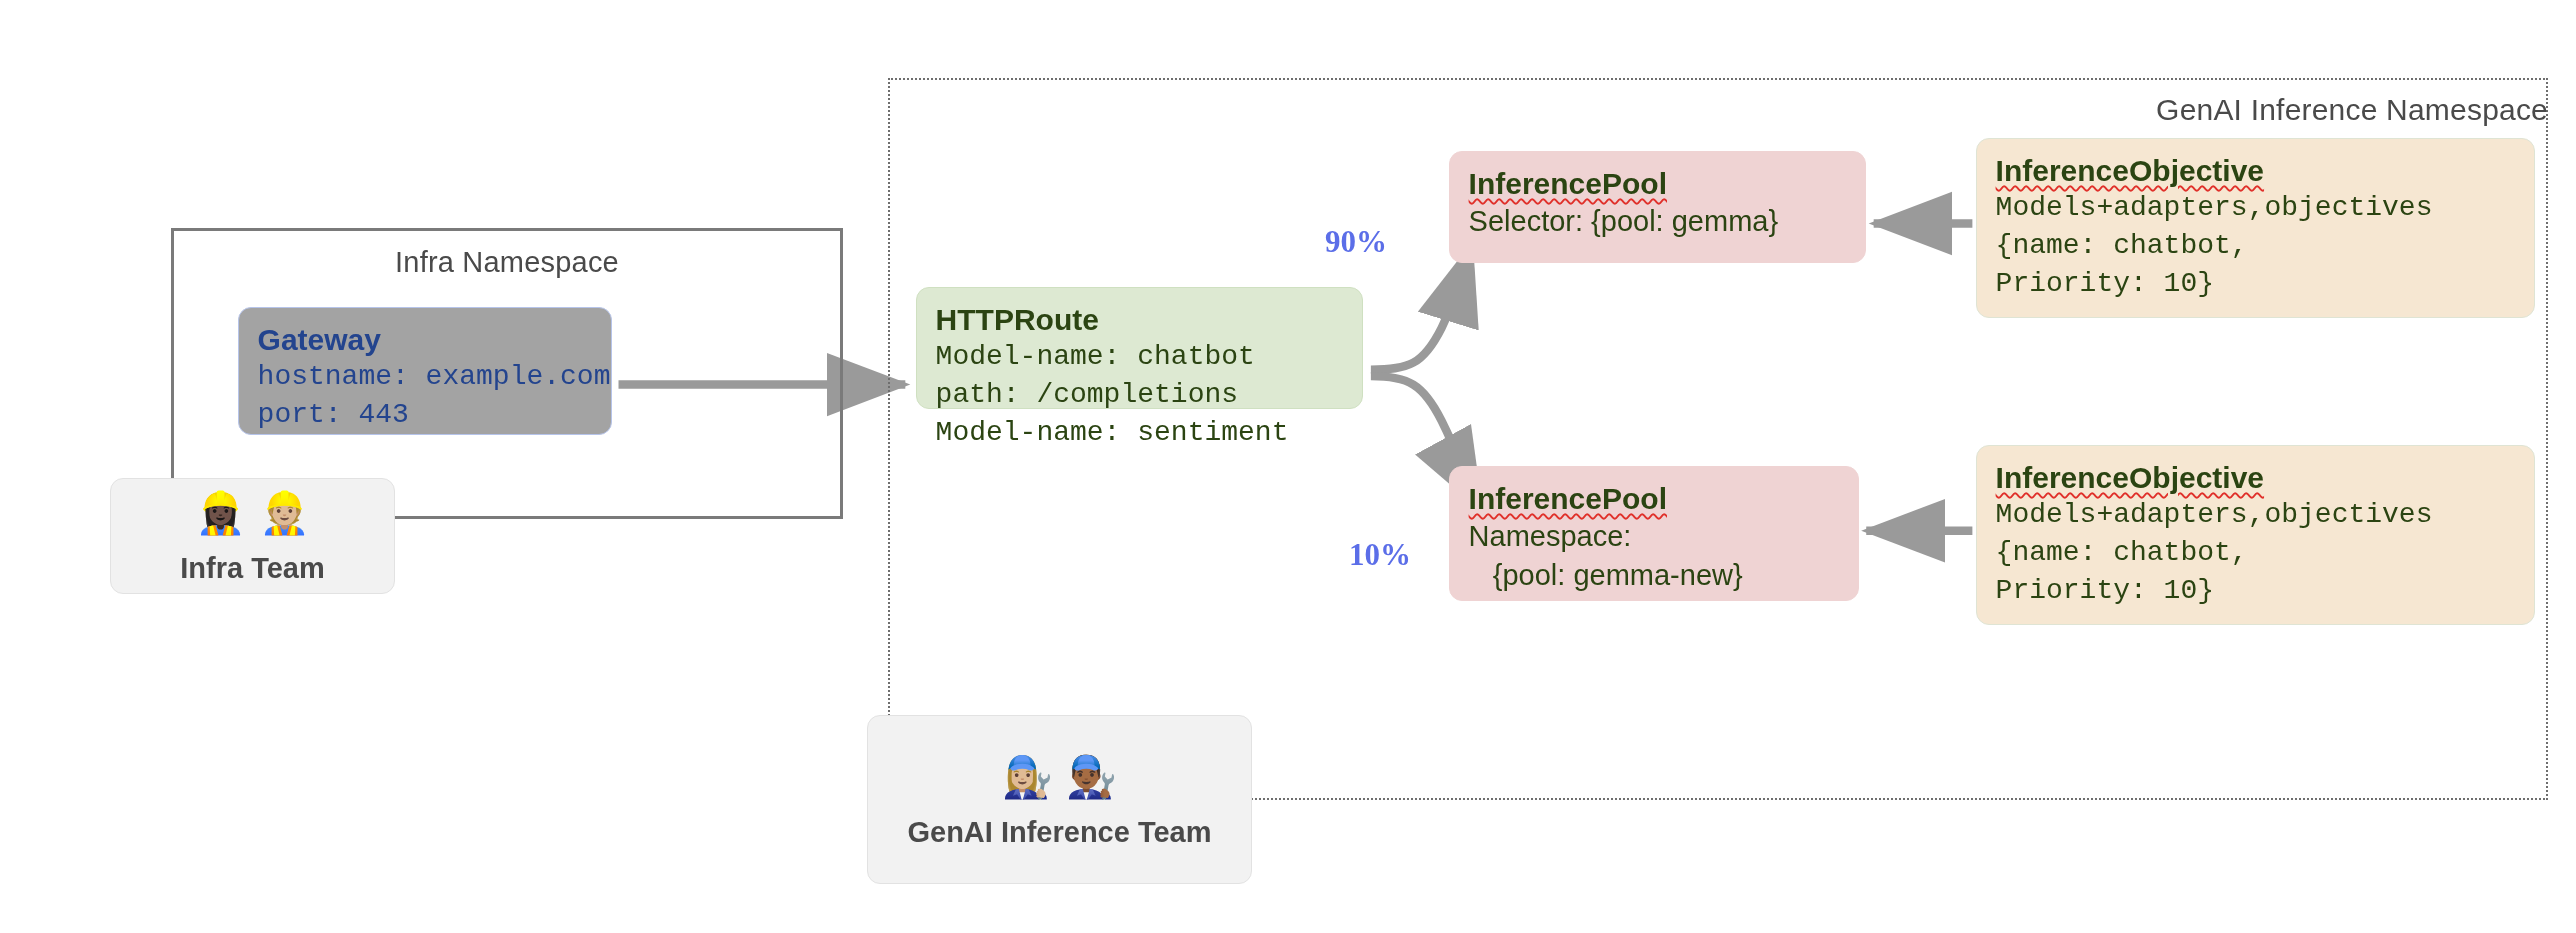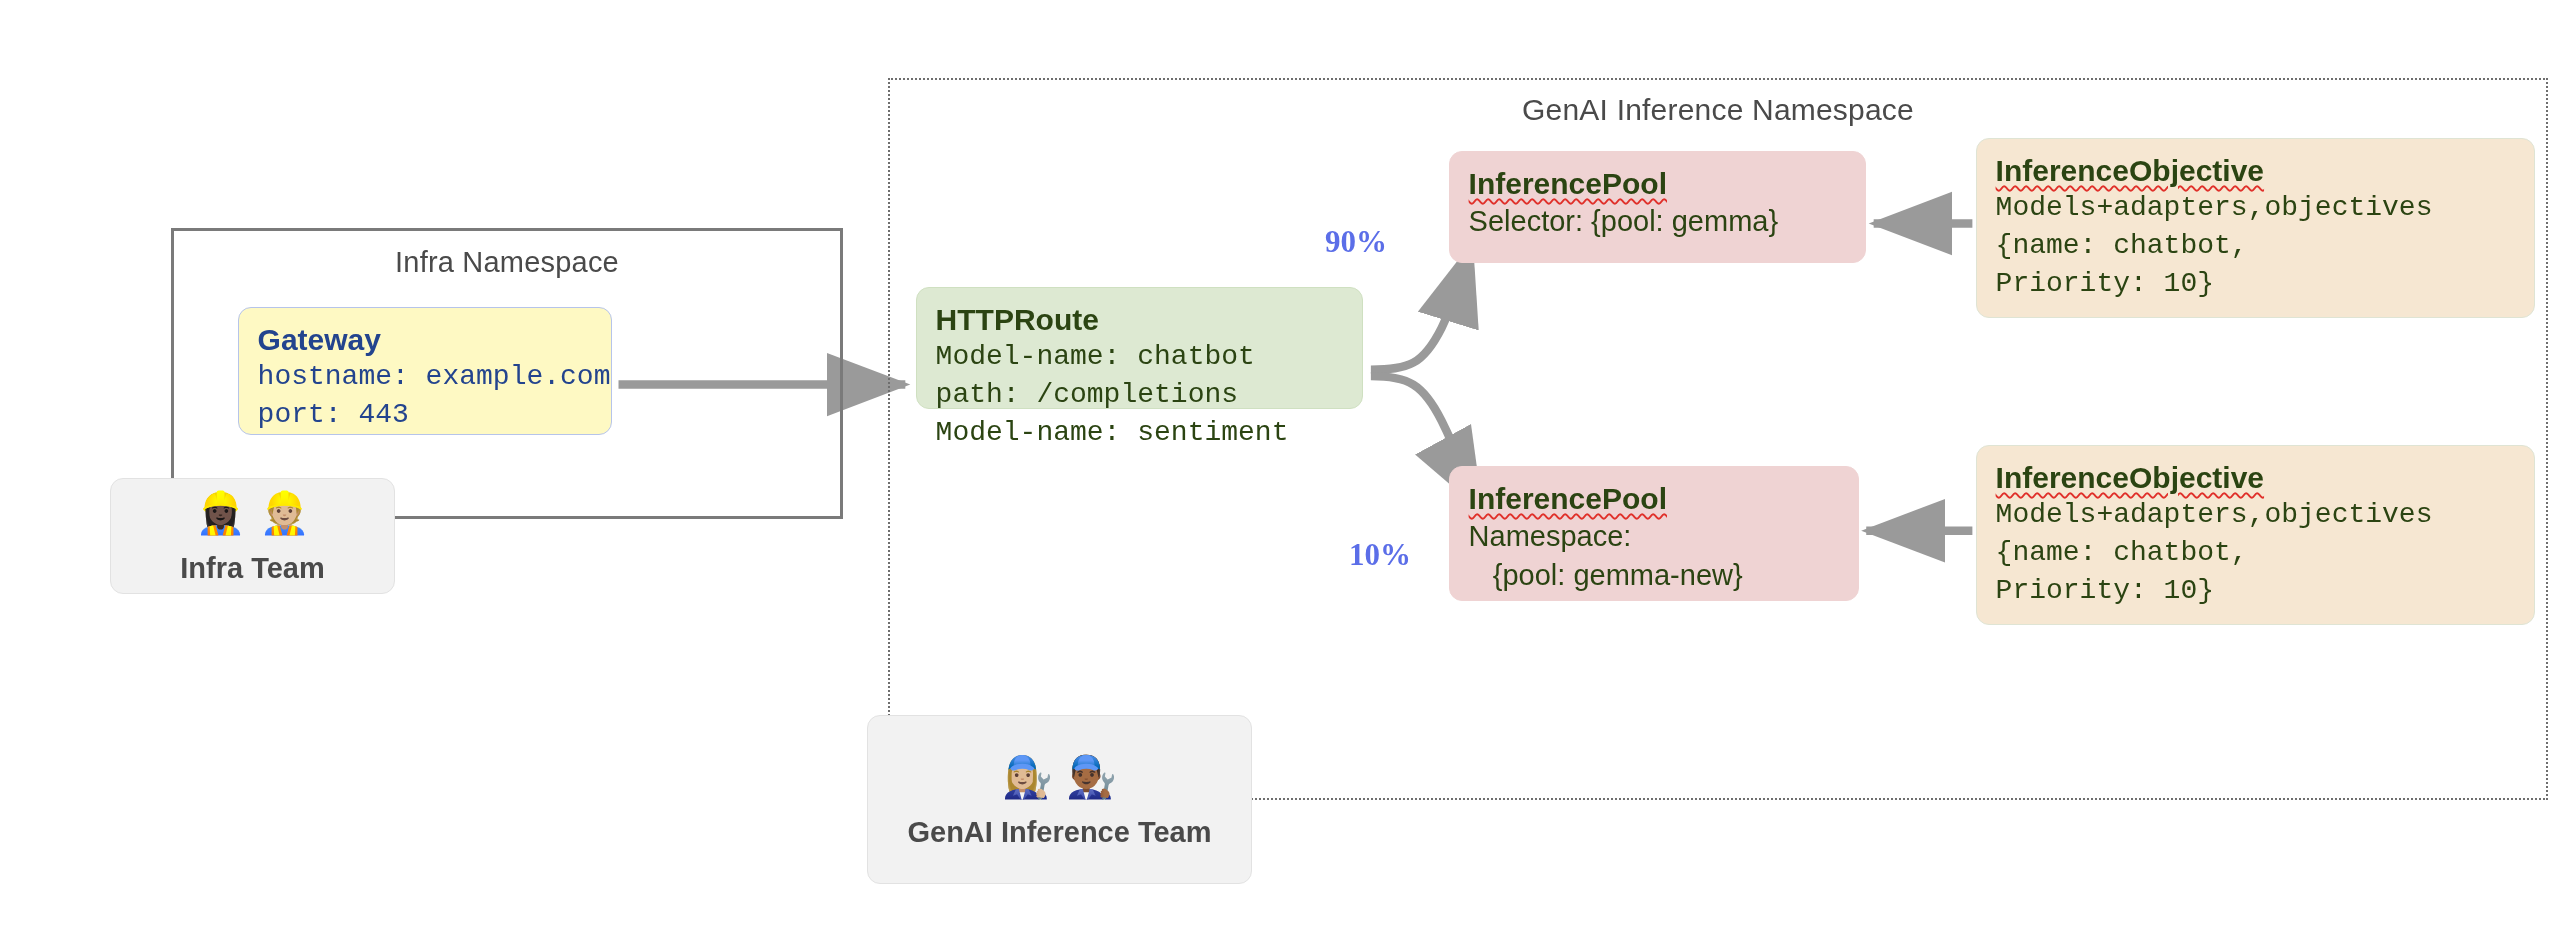--- a/index.html
+++ b/index.html
@@ -58,21 +58,21 @@
   .ns-title-infra {
     left: 171px;
     top: 246px;
     width: 672px;
     text-align: center;
   }
   .ns-title-genai {
     left: 888px;
     top: 93px;
     width: 1660px;
-    text-align: center;
+    text-align: right;
     font-size: 30px;
   }
 
   
   .card {
     position: absolute;
     box-sizing: border-box;
     border-radius: 13px;
     padding: 13px 18.6px 15px 18.6px;
   }
@@ -100,21 +100,21 @@
     text-decoration: underline wavy #e0302a;
     text-decoration-thickness: 1.9px;
     text-underline-offset: 3.7px;
   }
 
   .card-gateway {
     left: 238px;
     top: 307px;
     width: 374px;
     height: 128px;
-    background: #fef9c3;
+    background: #a3a3a3;
     border: 1.9px solid #b6c4ea;
     color: #23448e;
   }
   .card-httproute {
     left: 916px;
     top: 287px;
     width: 447px;
     height: 122px;
     background: #dde9d2;
     border: 1.9px solid #cfe0c1;

